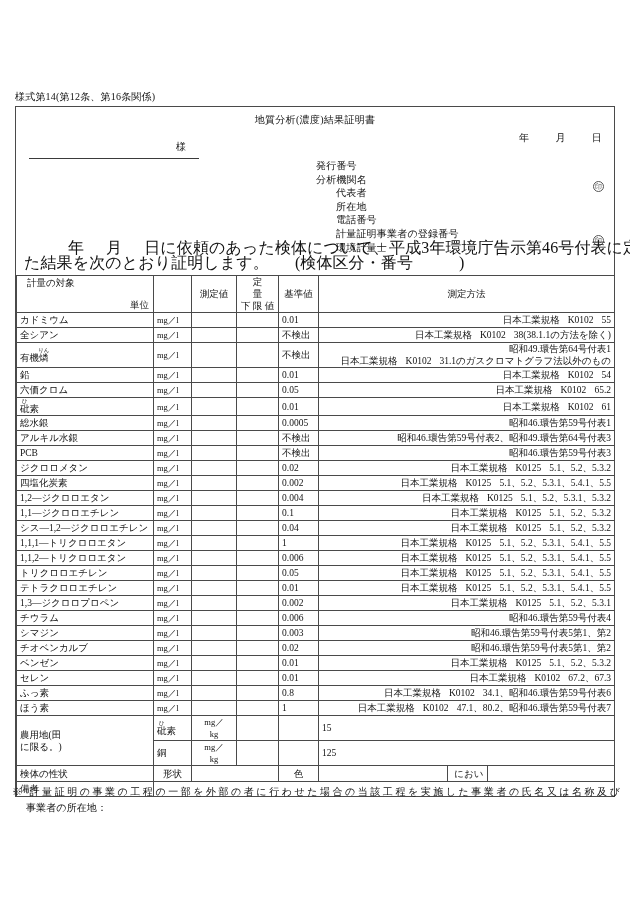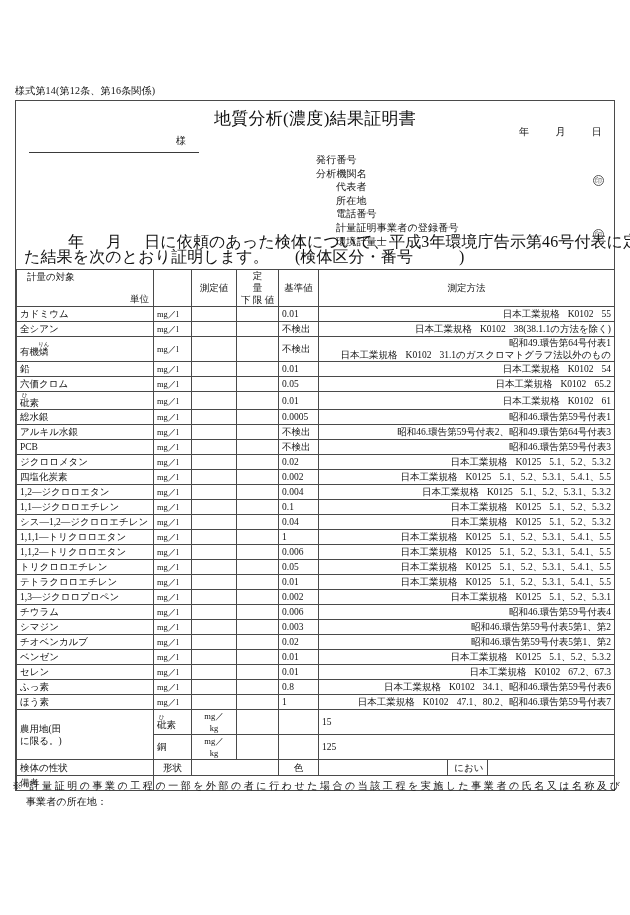--- a/index.html
+++ b/index.html
@@ -9,21 +9,21 @@
     height: 915px;
     background: #ffffff;
     font-family: "Liberation Serif", "DejaVu Serif", serif;
     color: #111111;
     position: relative;
     overflow: hidden;
   }
 
   #sheet {
     position: absolute;
-    left: 0; top: 0;
+    left: 0; top: 6px;
     width: 630px; height: 660px;
   }
 
   
   .form-code {
     position: absolute;
     left: 15px; top: 84px;
     font-size: 10px;
     letter-spacing: 0.2px;
     white-space: nowrap;
@@ -41,21 +41,21 @@
 
   
   .head {
     position: relative;
     height: 168px;
   }
   .doc-title {
     position: absolute;
     left: 0; right: 0; top: 6px;
     text-align: center;
-    font-size: 17px;
+    font-size: 10px;
     letter-spacing: 0.3px;
   }
   .date-line {
     position: absolute;
     right: 12px; top: 24px;
     font-size: 10px;
     letter-spacing: 0.3px;
     white-space: nowrap;
   }
   .date-line span { display: inline-block; }

